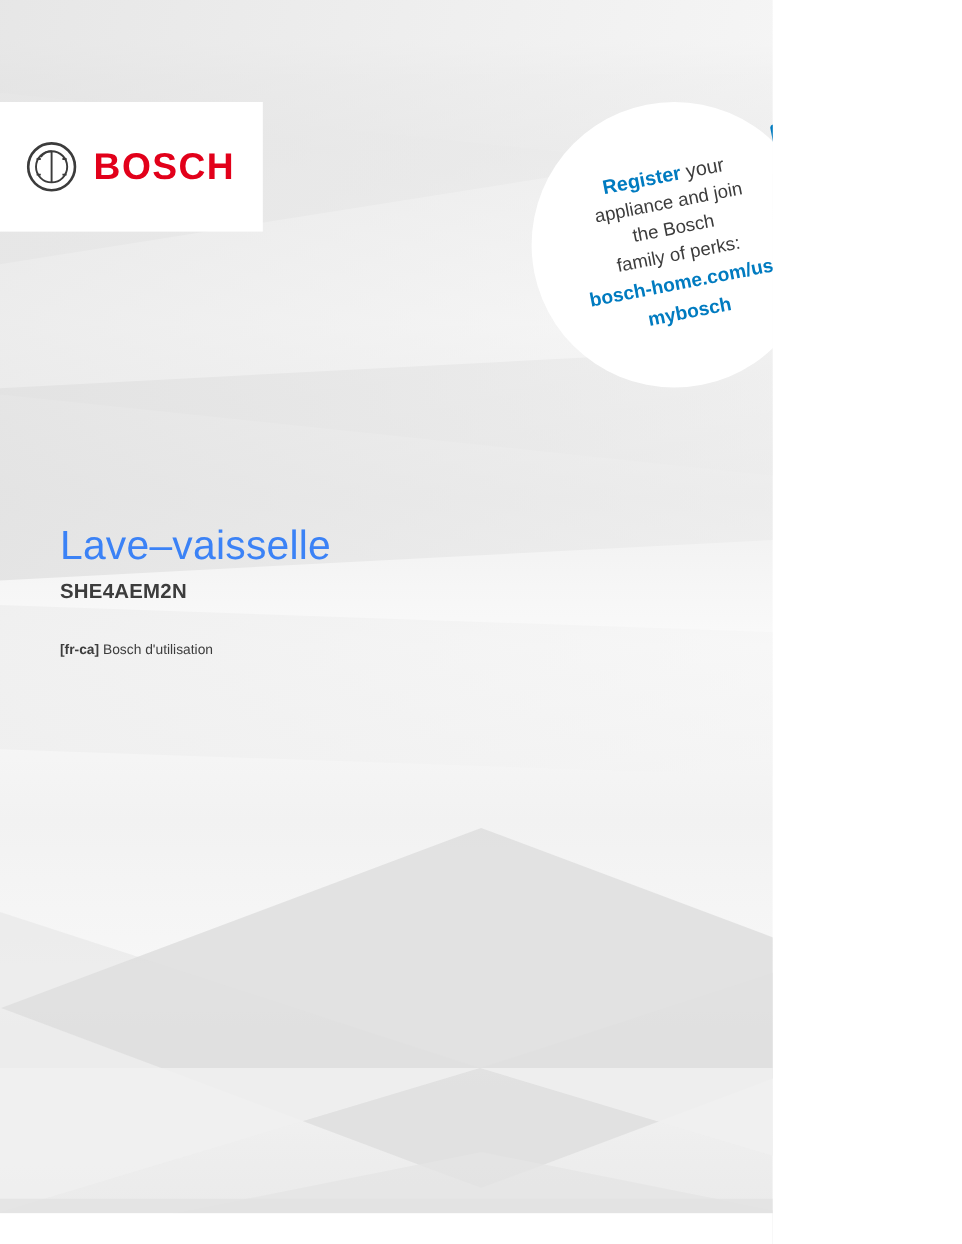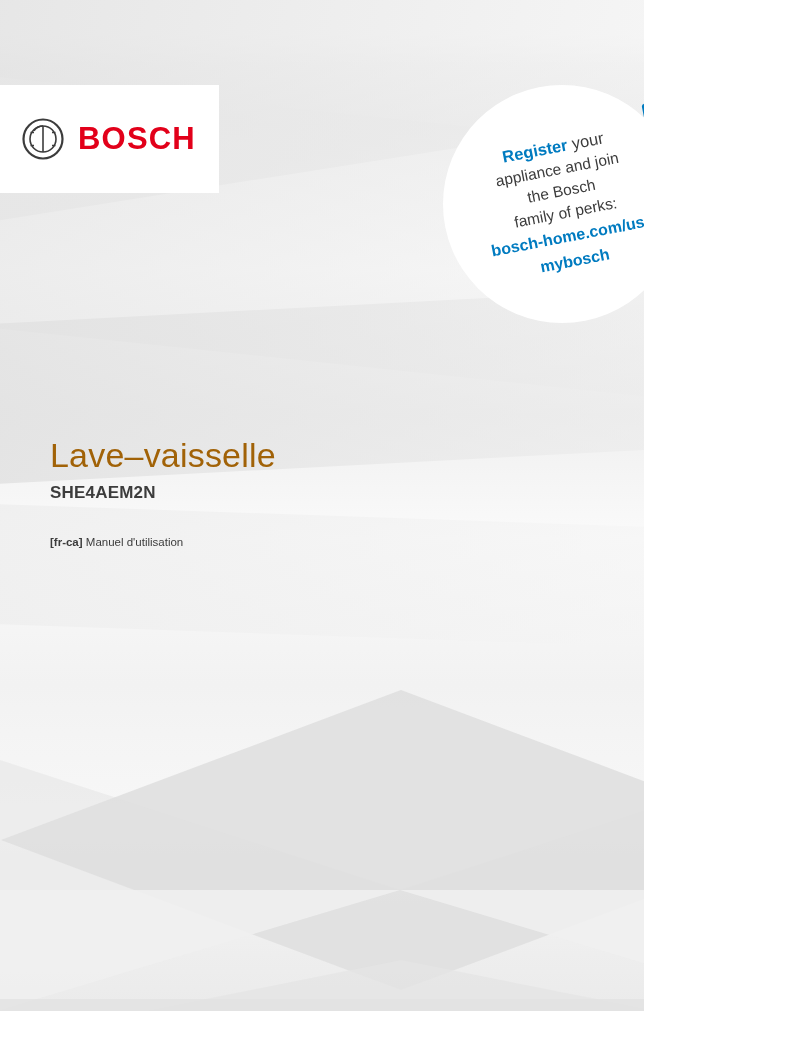--- a/index.html
+++ b/index.html
@@ -201,21 +201,21 @@
     height: 46px;
   }
 
   
   .title {
     position: absolute;
     left: 50px;
     top: 408px;
     font-size: 34px;
     font-weight: normal;
-    color: #a16207;
+    color: #3b82f6;
     letter-spacing: 0.2px;
     margin-top: 28px;
   }
   .model {
     position: absolute;
     left: 50px;
     top: 483px;
     font-size: 17px;
     font-weight: bold;
     color: #3c3c3c;
@@ -289,16 +289,16 @@
         </svg>
       </span>
       <span class="mybosch-label"><b>My</b><span>Bosch</span></span>
     </div>
   </div>
 
   <h1 class="title">Lave–vaisselle</h1>
   <div class="model">SHE4AEM2N</div>
   <div class="doc-type">
     <span class="lang">[fr-ca]</span>
-    <span>Manuel d'utilisation</span>
+    <span>Bosch d'utilisation</span>
   </div>
 
 </div>
 
 </body></html>

